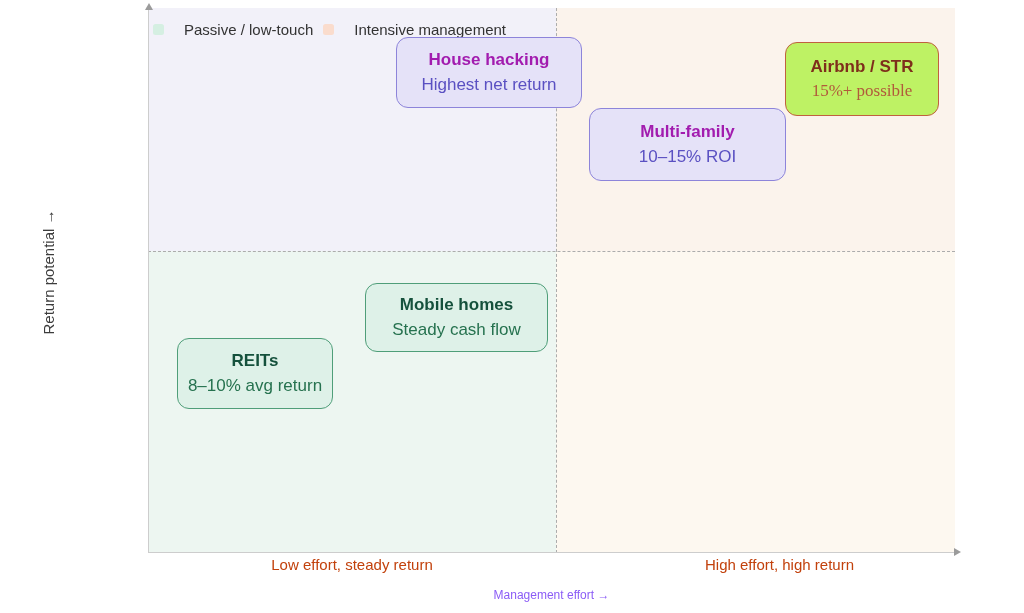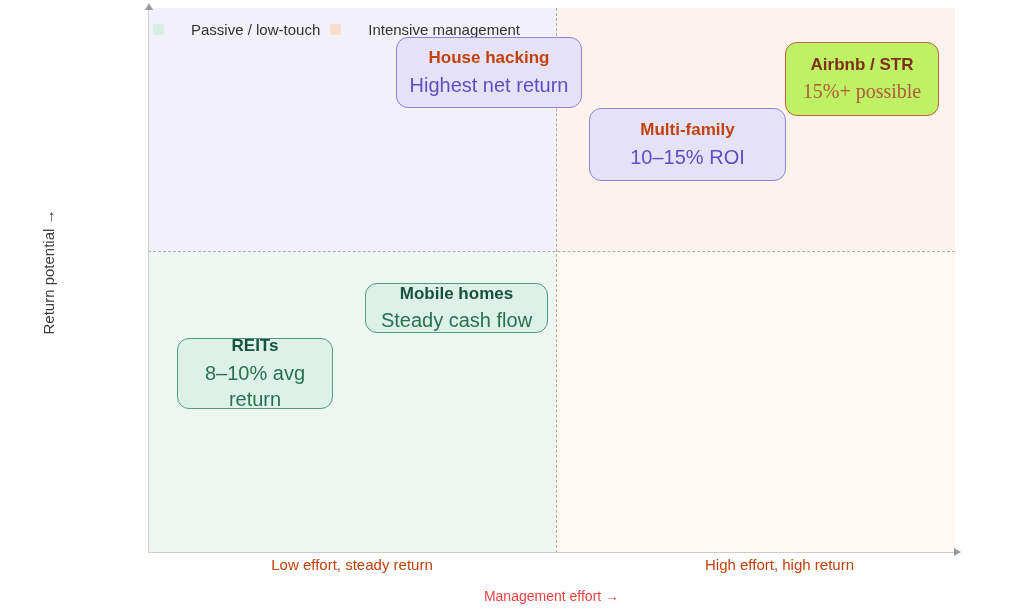--- a/index.html
+++ b/index.html
@@ -20,51 +20,51 @@
   
   .axis-y { position:absolute; left:0; top:0; width:1px; height:545px; background:#cdcdcd; }
   .axis-x { position:absolute; left:0; bottom:0; width:807px; height:1px; background:#cdcdcd; }
   .arrow-up { position:absolute; left:-3px; top:-5px; width:0; height:0;
     border-left:4px solid transparent; border-right:4px solid transparent; border-bottom:7px solid #9b9b9b; }
   .arrow-right { position:absolute; right:-6px; bottom:-3px; width:0; height:0;
     border-top:4px solid transparent; border-bottom:4px solid transparent; border-left:7px solid #9b9b9b; }
 
   
   .legend { position:absolute; left:5px; top:13px; display:flex; align-items:center; gap:10px; }
-  .legend-item { display:flex; align-items:center; gap:27px; font-size:15px; color:#333333; white-space:nowrap; }
+  .legend-item { display:flex; align-items:center; gap:20px; font-size:15px; color:#333333; white-space:nowrap; }
   .swatch { width:11px; height:11px; border-radius:2.5px; flex:0 0 auto; }
   .sw-passive   { background:#d5efe2; }
   .sw-active    { background:#dcd9f4; }
   .sw-intensive { background:#fadccd; }
 
   
   .node { position:absolute; border-radius:12px; box-sizing:border-box;
     display:flex; flex-direction:column; align-items:center; justify-content:center;
     text-align:center; line-height:1.3; }
   .node .t { font-weight:700; font-size:17px; }
-  .node .s { font-size:20px; margin-top:2px; }
+  .node .s { font-size:17px; margin-top:2px; }
   .purple { background:#e5e2f8; border:1.5px solid #8d84da; }
-  .purple .t { color:#c2410c; } .purple .s { color:#5a50c2; }
+  .purple .t { color:#a21caf; } .purple .s { color:#5a50c2; }
   .redbox { background:#bef264; border:1.5px solid #c06140; }
   .redbox .t { color:#7e2e1b; } .redbox .s { color:#b15a3b;font-family:Liberation Serif, serif; }
   .greenbox { background:#def1e8; border:1.5px solid #4f9e79; }
   .greenbox .t { color:#15513c; } .greenbox .s { color:#26724f; }
 
   .n-house  { left:248px; top:29px;  width:186px; height:71px; }
   .n-airbnb { left:637px; top:34px;  width:154px; height:74px; }
   .n-multi  { left:441px; top:100px; width:197px; height:73px; }
   .n-single { left:424px; top:222px; width:194px; height:72px; }
-  .n-mobile { left:217px; top:275px; width:183px; height:50px; }
+  .n-mobile { left:217px; top:275px; width:183px; height:69px; }
   .n-reits  { left:29px;  top:330px; width:156px; height:71px; }
 
   
   .xtick { position:absolute; top:556px; text-align:center; font-size:15px; color:#c2410c; }
   .xtick-left  { left:148px; width:408px; }
   .xtick-right { left:580px; width:399px; }
-  .x-title { position:absolute; top:588px; left:148px; width:807px; text-align:center; font-size:14px; color:#ef4444; }
+  .x-title { position:absolute; top:588px; left:148px; width:807px; text-align:center; font-size:12px; color:#8b5cf6; }
   .y-title { position:absolute; left:48px; top:272px; transform:translate(-50%,-50%) rotate(-90deg);
     white-space:nowrap; font-size:15px; color:#3c3c3c; }
 </style>
 </head>
 <body>
 
 <div class="stage">
 
   <div class="y-title">Return potential →</div>
 

